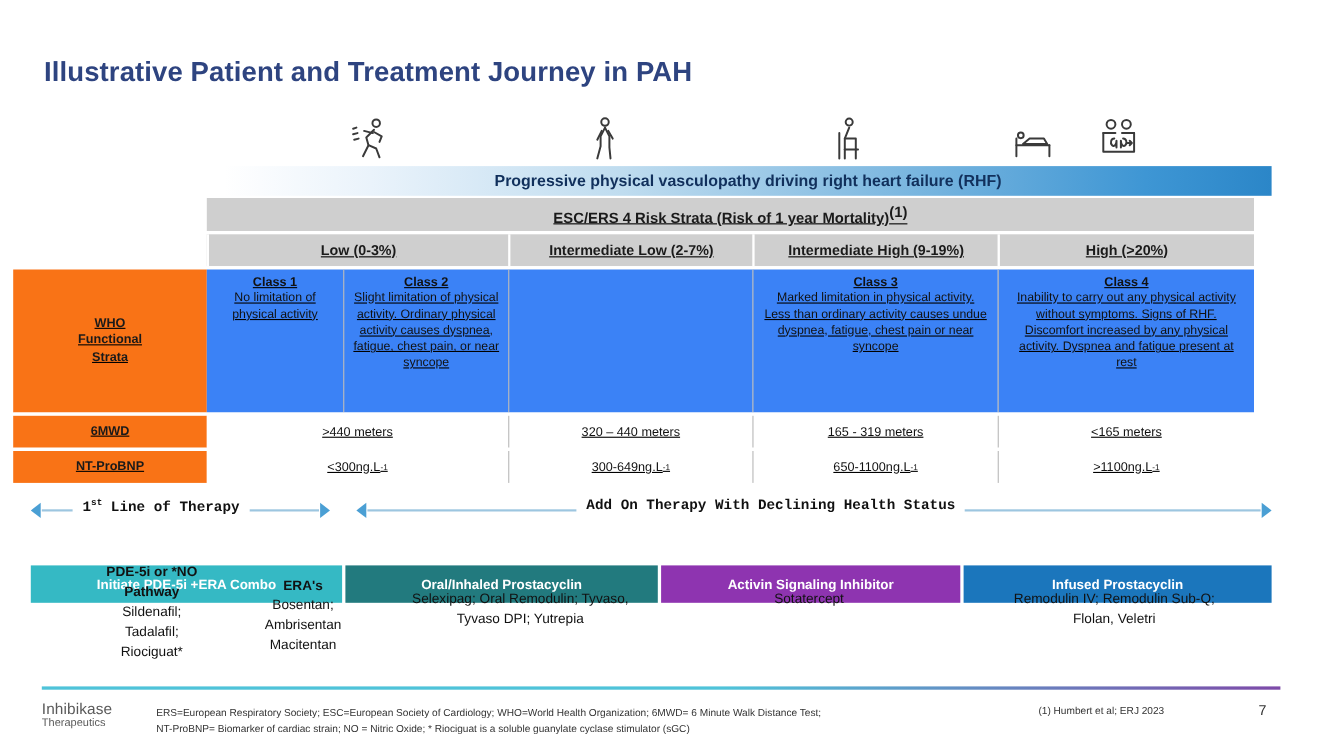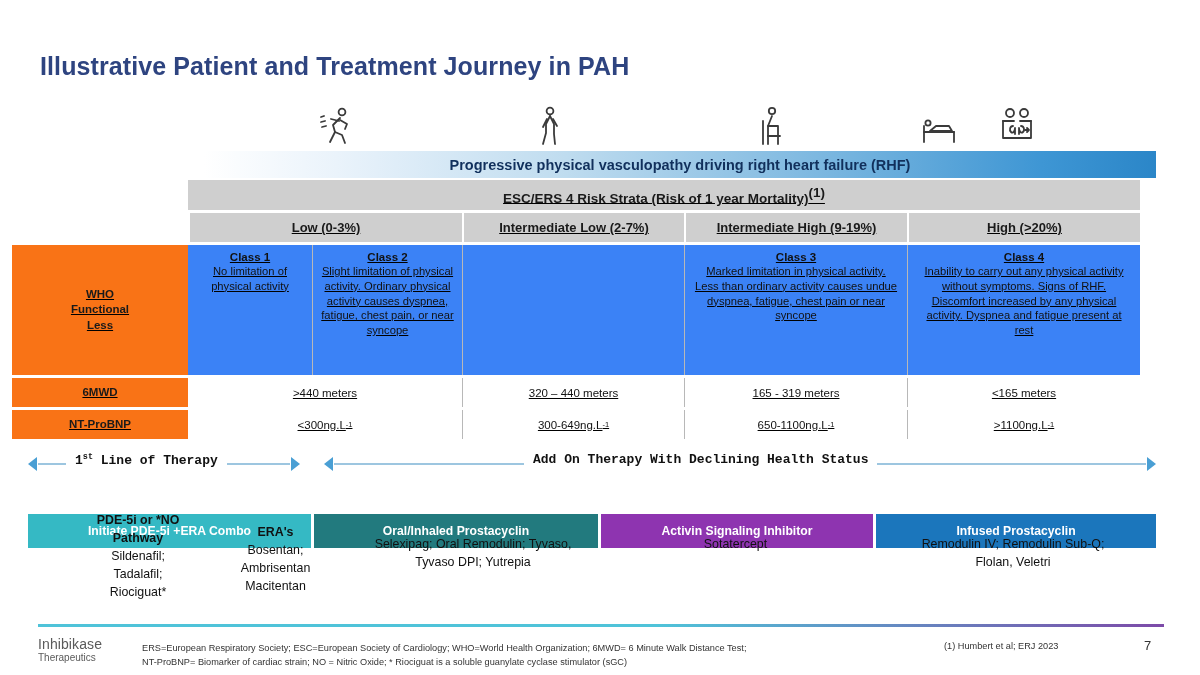--- a/index.html
+++ b/index.html
@@ -191,21 +191,21 @@
     <div class="rowflex gaprow">
       <div class="gap-left"></div>
       <div class="gap-right"></div>
     </div>
 
     <div class="rowflex class-row">
       <div class="lbl">
         <div>
           <div>WHO</div>
           <div>Functional</div>
-          <div>Less</div>
+          <div>Strata</div>
         </div>
       </div>
       <div class="class-cell noline" style="flex:0 0 124px">
         <div class="class-title">Class 1</div>
         <div class="class-desc">No limitation of physical activity</div>
       </div>
       <div class="class-cell" style="flex:0 0 150px">
         <div class="class-title">Class 2</div>
         <div class="class-desc">Slight limitation of physical activity. Ordinary physical activity causes dyspnea, fatigue, chest pain, or near syncope</div>
       </div>

